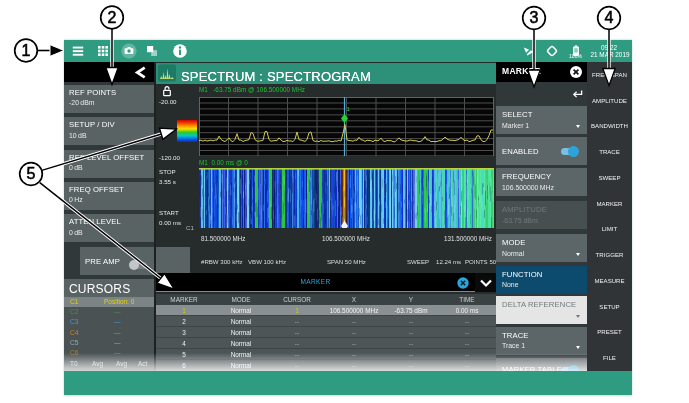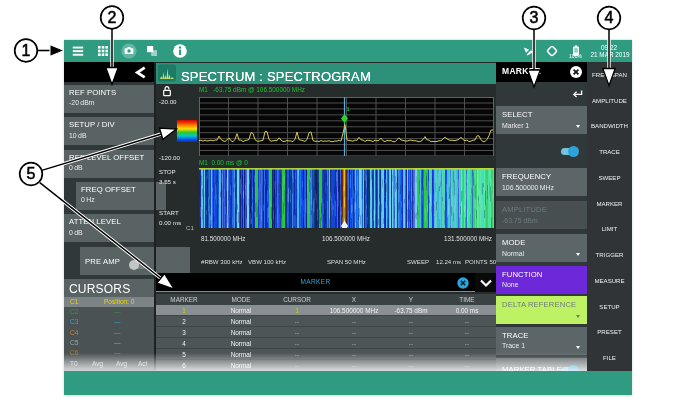--- a/index.html
+++ b/index.html
@@ -69,21 +69,21 @@
         <div class="abs sub" style="left:5px;top:14.5px">-20 dBm</div>
       </div>
       <div class="btn" style="left:0;top:77.5px;width:90px;height:28px">
         <div class="abs lbl" style="left:5px;top:3px">SETUP / DIV</div>
         <div class="abs sub" style="left:5px;top:14.5px">10 dB</div>
       </div>
       <div class="btn" style="left:0;top:110px;width:90px;height:28px">
         <div class="abs lbl" style="left:5px;top:3px">REF LEVEL OFFSET</div>
         <div class="abs sub" style="left:5px;top:14.5px">0 dB</div>
       </div>
-      <div class="btn" style="left:12px;top:142px;width:90px;height:28px">
+      <div class="btn" style="left:0;top:142px;width:90px;height:28px">
         <div class="abs lbl" style="left:5px;top:3px">FREQ OFFSET</div>
         <div class="abs sub" style="left:5px;top:14.5px">0 Hz</div>
       </div>
       <div class="btn" style="left:0;top:174.5px;width:90px;height:28px">
         <div class="abs lbl" style="left:5px;top:3px">ATTEN LEVEL</div>
         <div class="abs sub" style="left:5px;top:14.5px">0 dB</div>
       </div>
       <div class="btn" style="left:16px;top:207px;width:110px;height:28px">
         <div class="abs lbl" style="left:5px;top:10px">PRE AMP</div>
       </div>
@@ -997,41 +997,44 @@
       </svg>
       <svg style="position:absolute;left:506.0px;top:48.0px;overflow:visible" width="14" height="12" viewBox="-7.0 -6.0 14 12">
         <path d="M4.6,-3.4 v3.8 h-7" fill="none" stroke="white" stroke-width="1.3"></path>
         <path d="M-0.4,-2.3 L-3.2,0.4 L-0.4,3.1" fill="none" stroke="white" stroke-width="1.3"></path>
       </svg>
       <div class="abs" style="left:432px;top:66.5px;width:91px;height:28px;background:#5c6567">
         <div class="abs lbl" style="left:6px;top:4px;color:#fff">SELECT</div>
         <div class="abs sub" style="left:6px;top:15.5px;color:#e9ebeb">Marker 1</div>
         <div class="dd" style="top:19px;border-top-color:#fff"></div>
       </div>
+      <div class="abs" style="left:432px;top:97.5px;width:91px;height:28px;background:#5c6567">
+        <div class="abs lbl" style="left:6px;top:10px;color:#fff">ENABLED</div>
+      </div>
       <div class="abs" style="left:497px;top:108.5px;width:17px;height:7px;border-radius:3.5px;background:#79c0e2"></div>
       <div class="abs" style="left:504px;top:106px;width:11px;height:11px;border-radius:5.5px;background:#2da3dc"></div>
       <div class="abs" style="left:432px;top:128.5px;width:91px;height:28px;background:#5c6567">
         <div class="abs lbl" style="left:6px;top:4px;color:#fff">FREQUENCY</div>
         <div class="abs sub" style="left:6px;top:15.5px;color:#e9ebeb">106.500000 MHz</div>
       </div>
       <div class="abs" style="left:432px;top:161.5px;width:91px;height:28px;background:#484f51">
         <div class="abs lbl" style="left:6px;top:4px;color:#6f7a7c">AMPLITUDE</div>
         <div class="abs sub" style="left:6px;top:15.5px;color:#6f7a7c">-63.75 dBm</div>
       </div>
       <div class="abs" style="left:432px;top:194.5px;width:91px;height:28px;background:#5c6567">
         <div class="abs lbl" style="left:6px;top:4px;color:#fff">MODE</div>
         <div class="abs sub" style="left:6px;top:15.5px;color:#e9ebeb">Normal</div>
         <div class="dd" style="top:19px;border-top-color:#fff"></div>
       </div>
-      <div class="abs" style="left:432px;top:226px;width:110px;height:28px;background:#6d28d9">
+      <div class="abs" style="left:432px;top:226px;width:110px;height:28px;background:#0c4a6e">
         <div class="abs lbl" style="left:6px;top:4px;color:#fff">FUNCTION</div>
         <div class="abs sub" style="left:6px;top:15.5px;color:#e9ebeb">None</div>
         <div class="dd" style="top:19px;border-top-color:#fff"></div>
       </div>
-      <div class="abs" style="left:432px;top:256.5px;width:91px;height:28px;background:#bef264">
+      <div class="abs" style="left:432px;top:256.5px;width:91px;height:28px;background:#e5e5e5">
         <div class="abs lbl" style="left:6px;top:4px;color:#6f7a7c">DELTA REFERENCE</div>
         <div class="dd" style="top:19px;border-top-color:#6f7a7c"></div>
       </div>
       <div class="abs" style="left:432px;top:287px;width:91px;height:28px;background:#5c6567">
         <div class="abs lbl" style="left:6px;top:4px;color:#fff">TRACE</div>
         <div class="abs sub" style="left:6px;top:15.5px;color:#e9ebeb">Trace 1</div>
         <div class="dd" style="top:19px;border-top-color:#fff"></div>
       </div>
       <div class="abs" style="left:432px;top:318.5px;width:91px;height:28px;background:#5c6567">
         <div class="abs lbl" style="left:6px;top:7px;color:#fff">MARKER TABLE</div>

